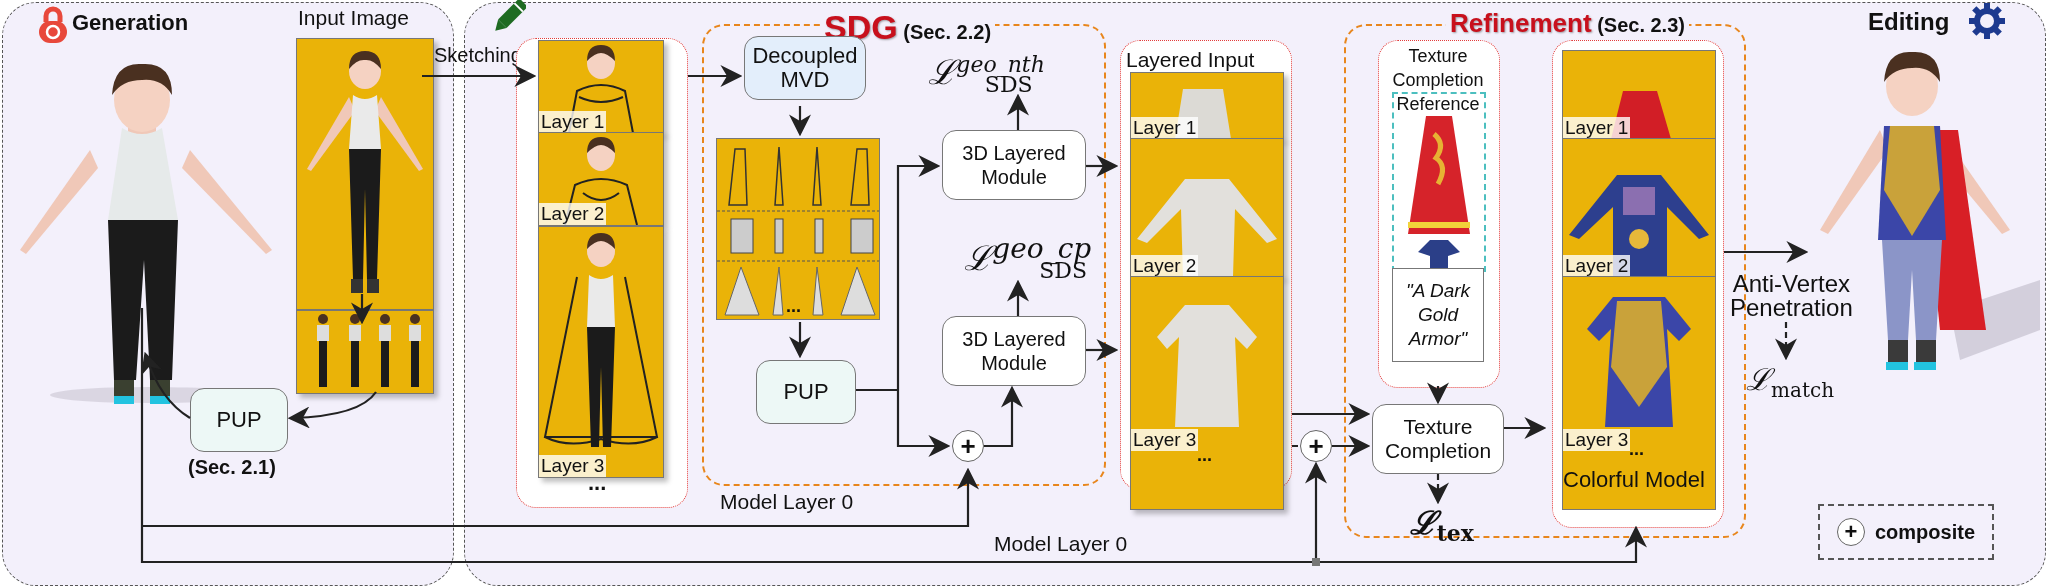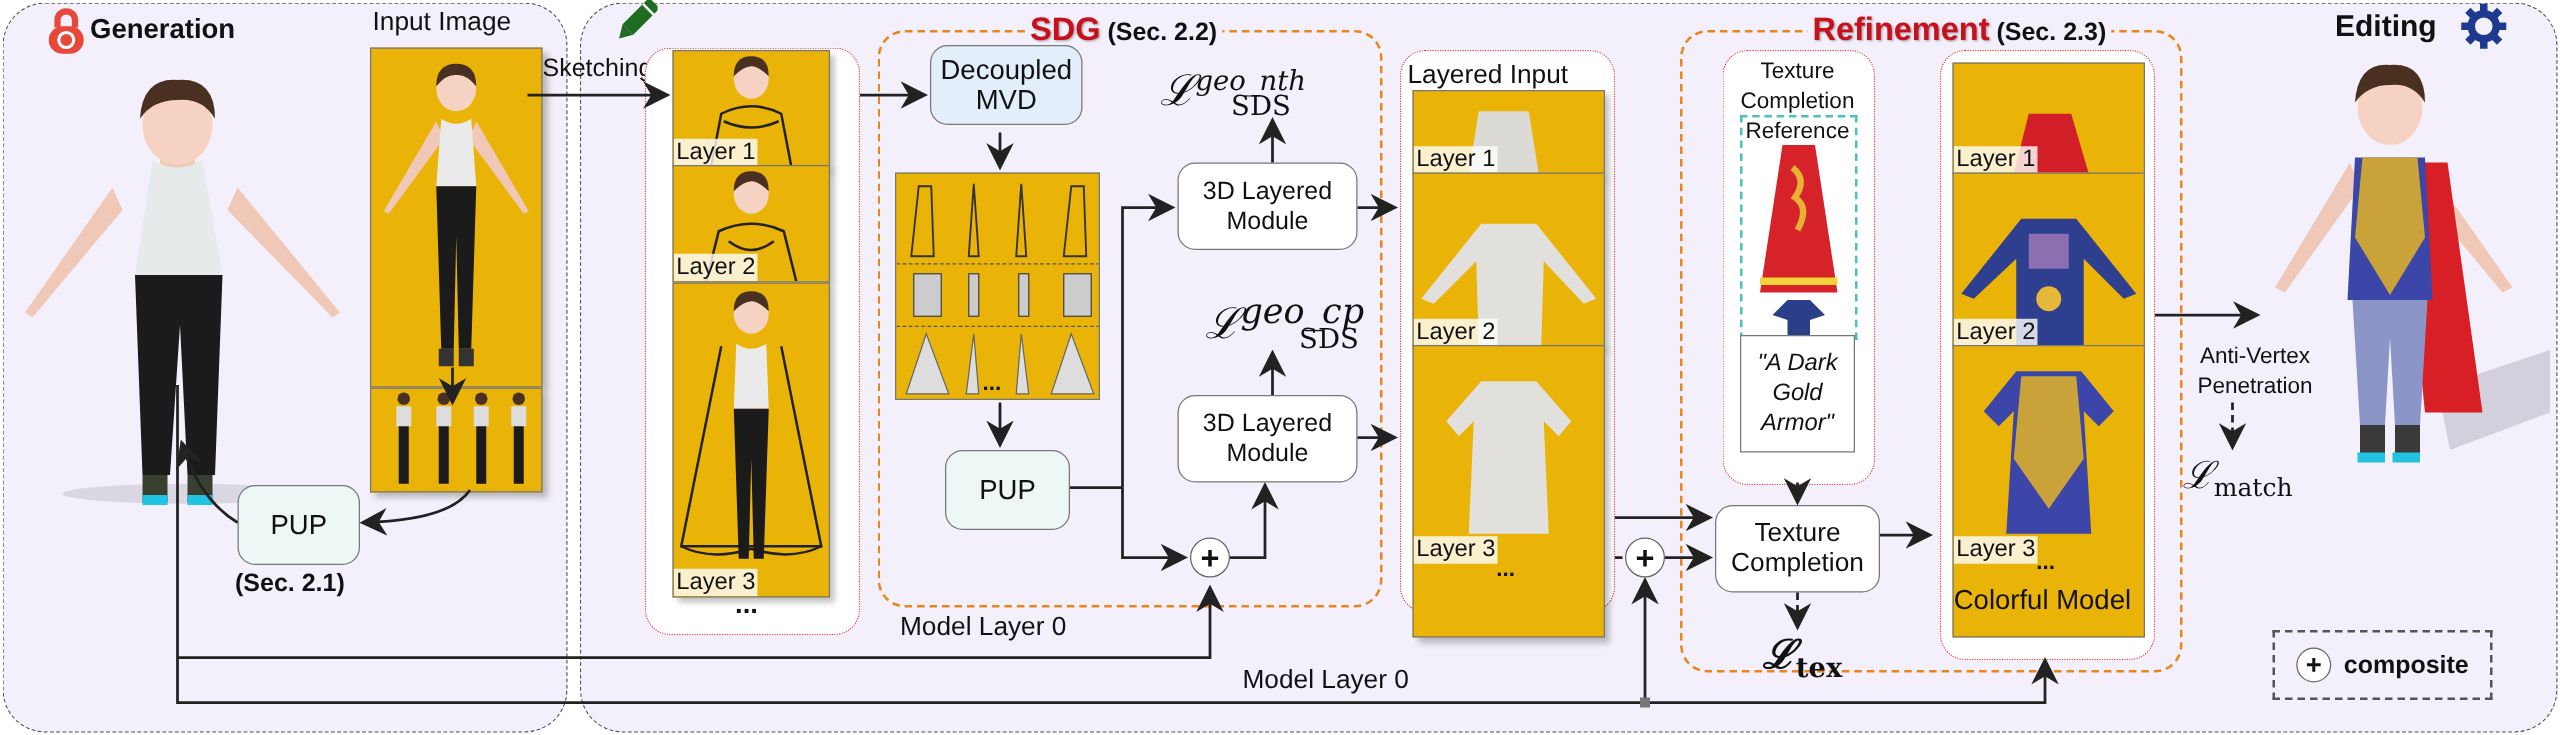--- a/index.html
+++ b/index.html
@@ -130,21 +130,21 @@
       <path d="M6 210 Q30 222 62 212 Q94 222 118 210" fill="none" stroke="#222" stroke-width="2"></path>
       <path d="M50 48 Q62 56 74 48 L76 100 L48 100Z" fill="#eaeaea"></path>
       <path d="M48 100 L76 100 L72 220 L64 220 L62 140 L60 220 L52 220Z" fill="#1b1b1b"></path>
     </svg>
   <div class="lbl" style="left:0;bottom:0;">Layer 3</div>
 </div>
 <div class="txt bold" style="left:588px;top:470px;font-size:22px;">...</div>
 
 <div class="orange" style="left:702px;top:24px;width:400px;height:458px;"></div>
 <div class="txt" style="left:820px;top:8px;background:#f3f0fb;padding:0 4px;">
-  <span class="red" style="font-size:26px;">SDG</span>
+  <span class="red" style="font-size:34px;">SDG</span>
   <span class="bold" style="font-size:20px;margin-top:36px;">(Sec. 2.2)</span>
 </div>
 <div class="node" style="left:744px;top:36px;width:120px;height:62px;background:#e3eefb;font-size:22px;">
   <div>
       <div>Decoupled</div>
       <div>MVD</div>
     </div>
 </div>
 <div class="img" style="left:716px;top:138px;width:162px;height:180px;box-shadow:none;">
   <svg width="162" height="180" viewBox="0 0 162 180">
@@ -274,21 +274,21 @@
 <div class="img" style="left:1562px;top:276px;width:152px;height:232px;box-shadow:none;">
   <svg width="152" height="232">
       <path d="M50 20 L102 20 L128 52 L116 64 L104 52 L110 150 L42 150 L48 52 L36 64 L24 52Z" fill="#3b46a8"></path>
       <path d="M54 24 L98 24 L104 90 L76 130 L48 90Z" fill="#c9a23a"></path>
     </svg>
   <div class="lbl" style="left:0;top:152px;">Layer 3</div>
   <div class="txt bold" style="left:66px;top:162px;font-size:18px;">...</div>
   <div class="txt" style="left:0;top:190px;font-size:22px;">Colorful Model</div>
 </div>
 
-<div class="txt" style="left:1730px;top:272px;font-size:18px;line-height:24px;text-align:center;margin-left:28px;">
+<div class="txt" style="left:1730px;top:272px;font-size:24px;line-height:24px;text-align:center;">
   <div>Anti-Vertex</div>
     <div>Penetration</div>
 </div>
 <div class="txt math" style="left:1746px;top:358px;font-size:30px;">
   <span>ℒ</span><sub style="font-size:20px;font-style:normal;">match</sub>
 </div>
 
 <div class="txt bold" style="left:1868px;top:8px;font-size:24px;">Editing</div>
 <div class="abs" style="left:1968px;top:2px;width:38px;height:38px;">
   <svg width="38" height="38" viewBox="0 0 38 38">

